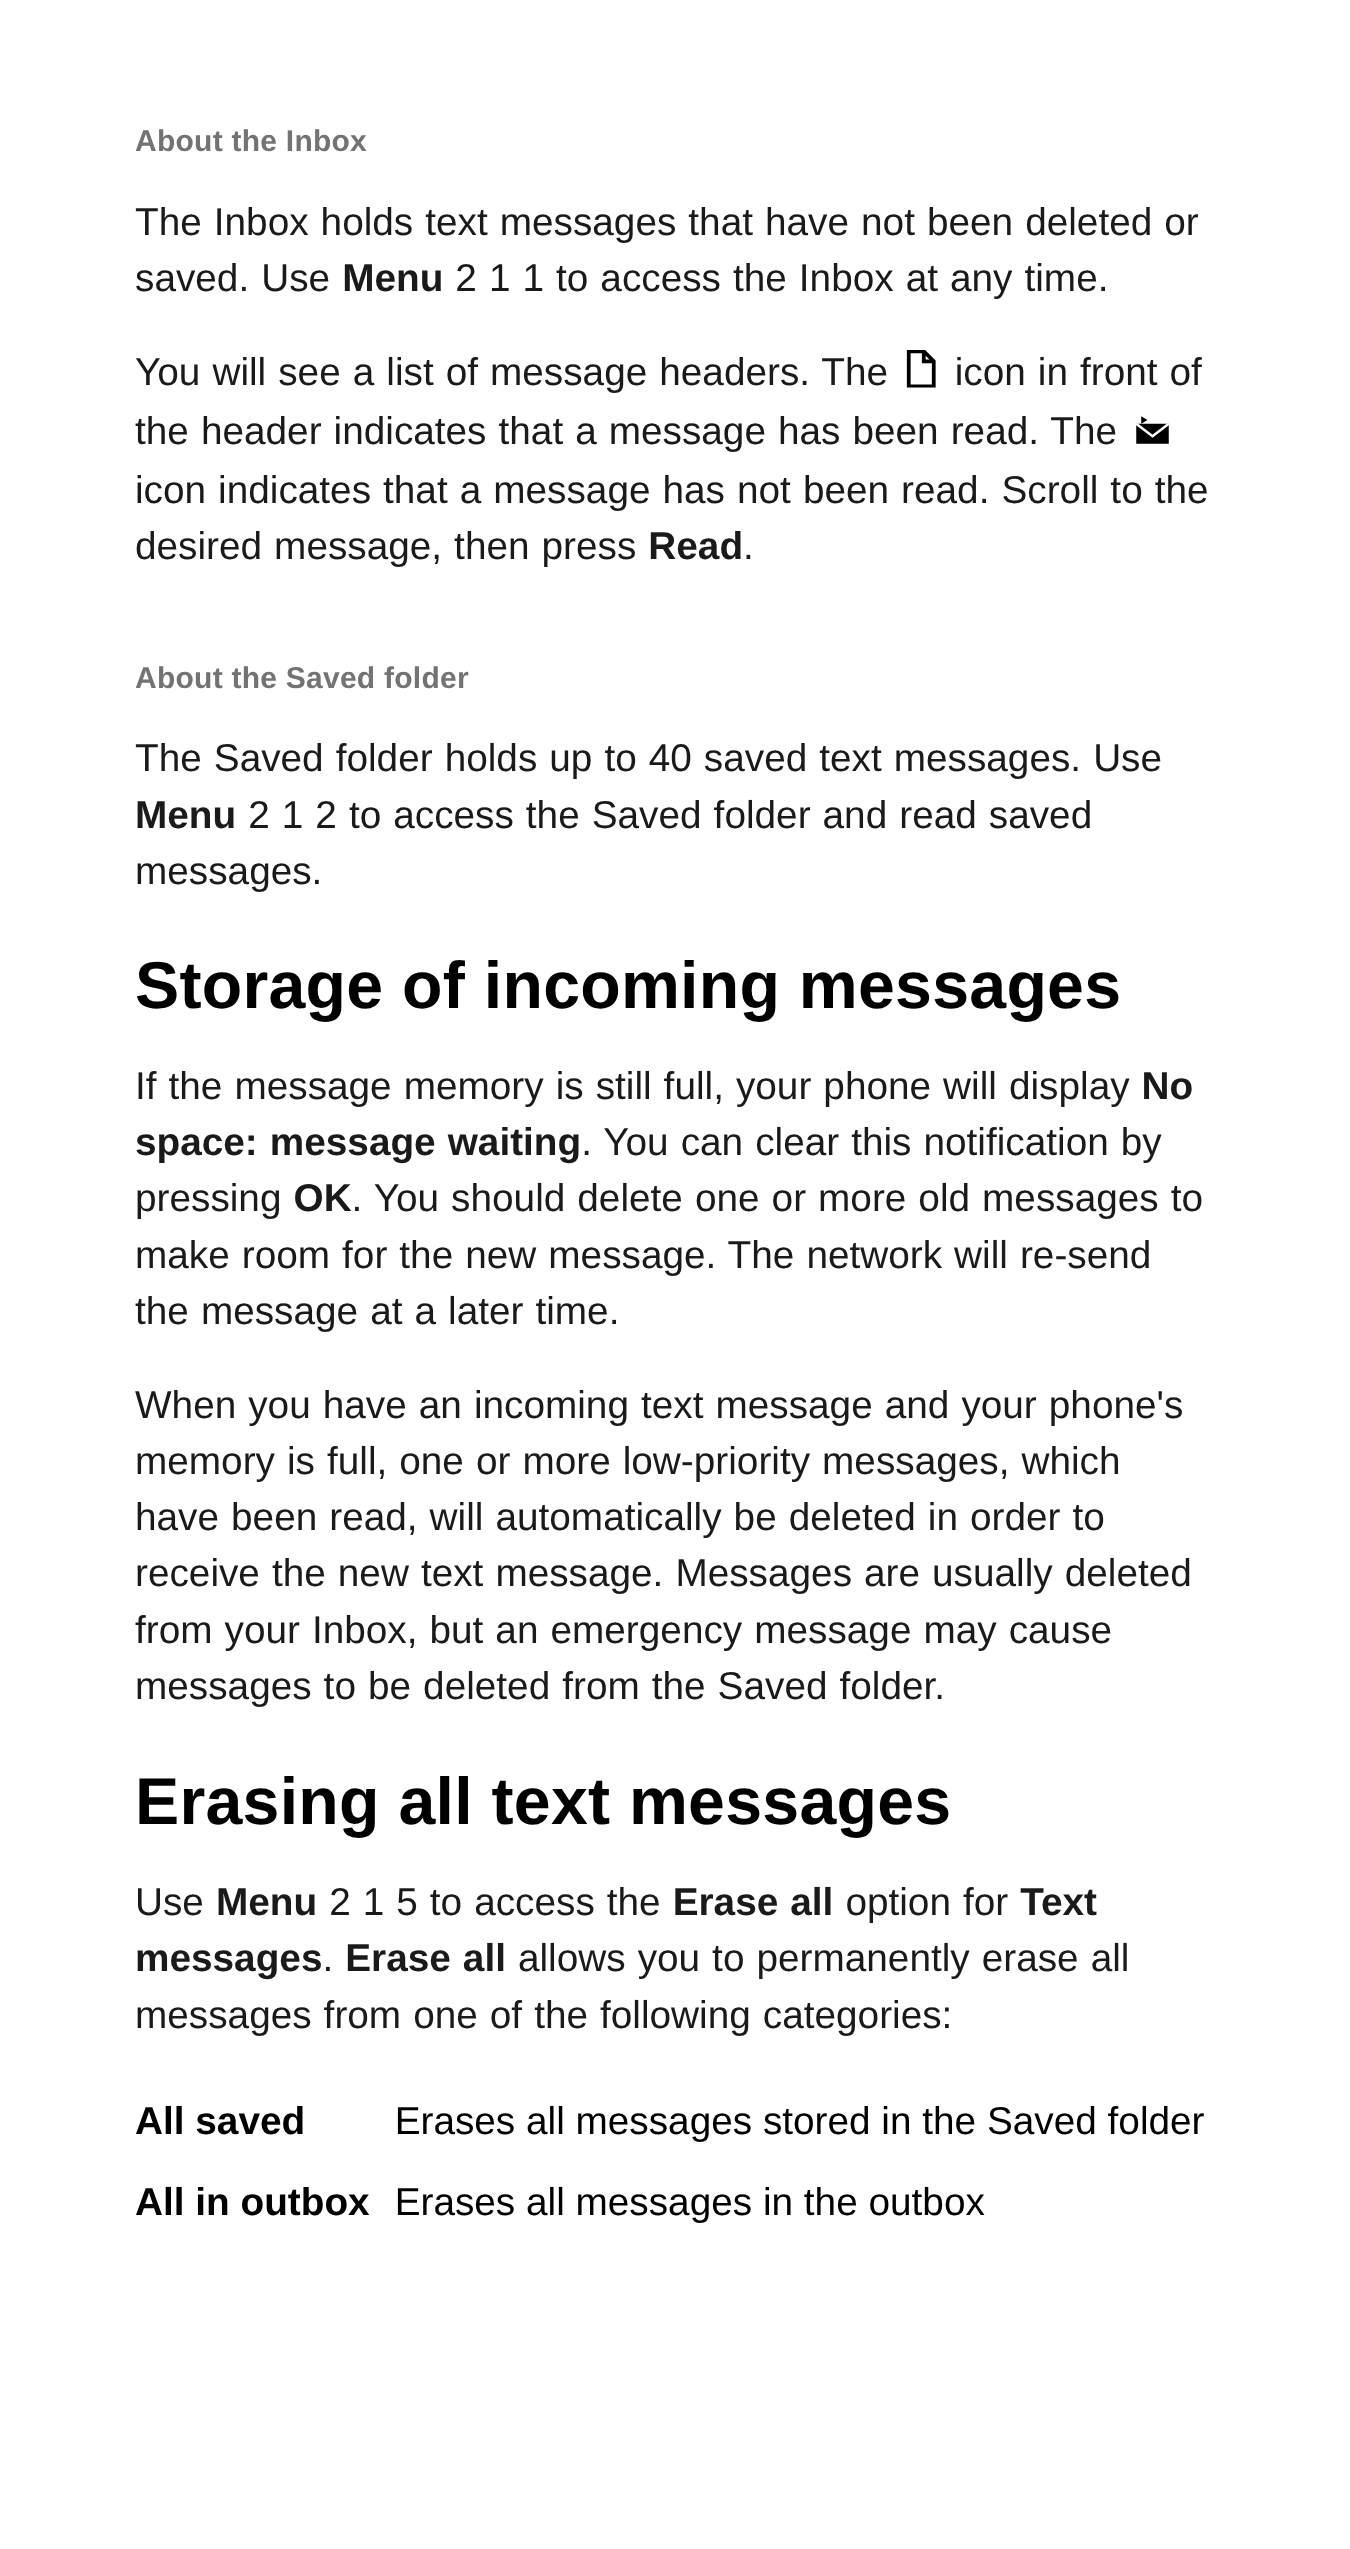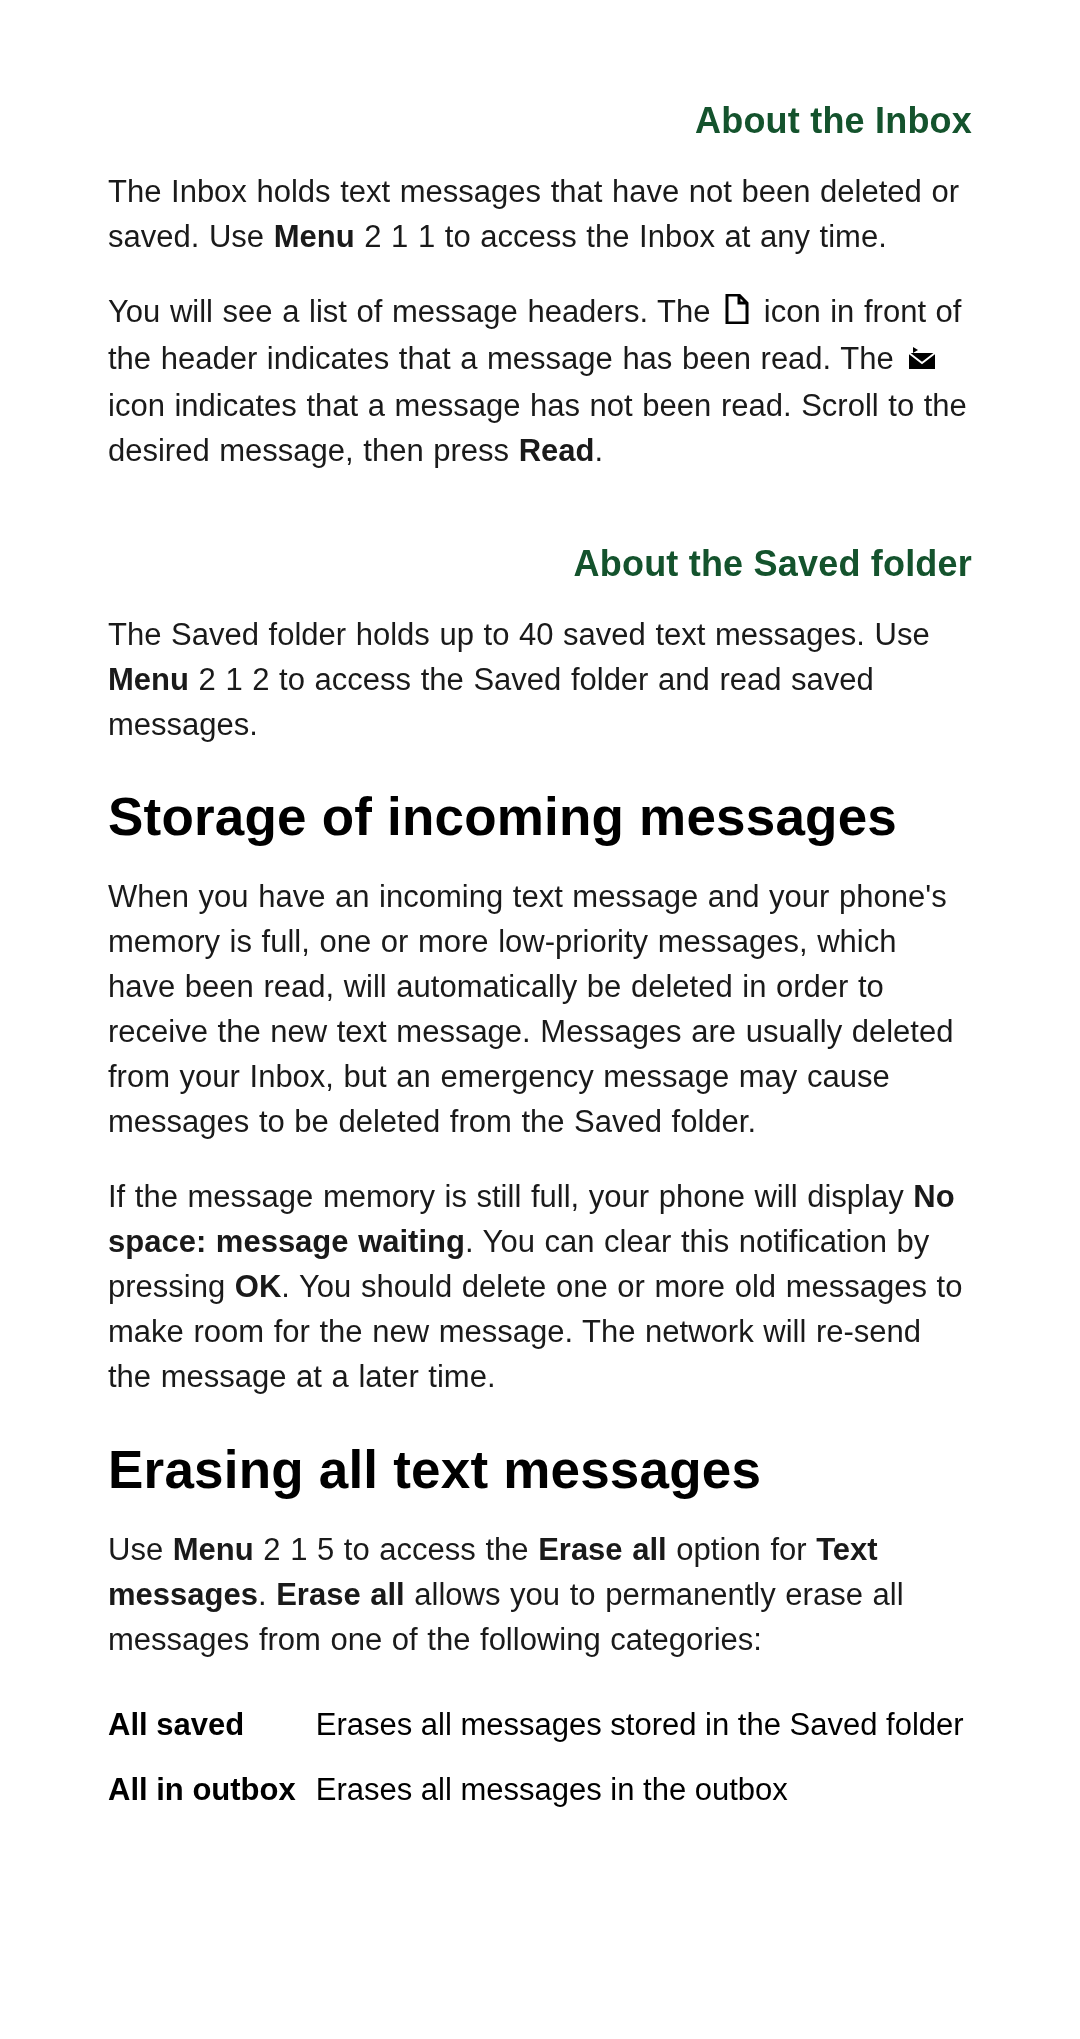--- a/index.html
+++ b/index.html
@@ -11,26 +11,25 @@
     color: #000;
   }
   .page {
     box-sizing: border-box;
     width: 1080px;
     min-height: 2039px;
     padding: 100px 108px 60px 108px;
     position: relative;
   }
   h3.subhead {
-    font-size: 36px;
+    font-size: 24px;
     font-weight: 600;
-    color: #14532d;
+    color: #737373;
     margin: 0 0 28px 0;
     letter-spacing: 0.2px;
-    text-align: right;
   }
   h2.mainhead {
     font-size: 53px;
     font-weight: 700;
     color: #000;
     margin: 39px 0 28px 0;
     letter-spacing: 0.2px;
   }
   p.body {
     font-size: 31px;
@@ -102,25 +101,25 @@
   </p>
 
   <h3 class="subhead" style="margin-top:69px">About the Saved folder</h3>
 
   <p class="body">
     <span>The Saved folder holds up to 40 saved text messages. Use </span><span class="bold">Menu</span><span> 2 1 2 to access the Saved folder and read saved messages.</span>
   </p>
 
   <h2 class="mainhead">Storage of incoming messages</h2>
 
-  <p class="body">When you have an incoming text message and your phone's memory is full, one or more low-priority messages, which have been read, will automatically be deleted in order to receive the new text message. Messages are usually deleted from your Inbox, but an emergency message may cause messages to be deleted from the Saved folder.</p>
-
   <p class="body">
     <span>If the message memory is still full, your phone will display </span><span class="bold">No space: message waiting</span><span>. You can clear this notification by pressing </span><span class="bold">OK</span><span>. You should delete one or more old messages to make room for the new message. The network will re-send the message at a later time.</span>
   </p>
+
+  <p class="body">When you have an incoming text message and your phone's memory is full, one or more low-priority messages, which have been read, will automatically be deleted in order to receive the new text message. Messages are usually deleted from your Inbox, but an emergency message may cause messages to be deleted from the Saved folder.</p>
 
   <h2 class="mainhead">Erasing all text messages</h2>
 
   <p class="body">
     <span>Use </span><span class="bold">Menu</span><span> 2 1 5 to access the </span><span class="bold">Erase all</span><span> option for </span><span class="bold">Text messages</span><span>. </span><span class="bold">Erase all</span><span> allows you to permanently erase all messages from one of the following categories:</span>
   </p>
 
   <table class="deflist">
     <tbody>
     <tr>

